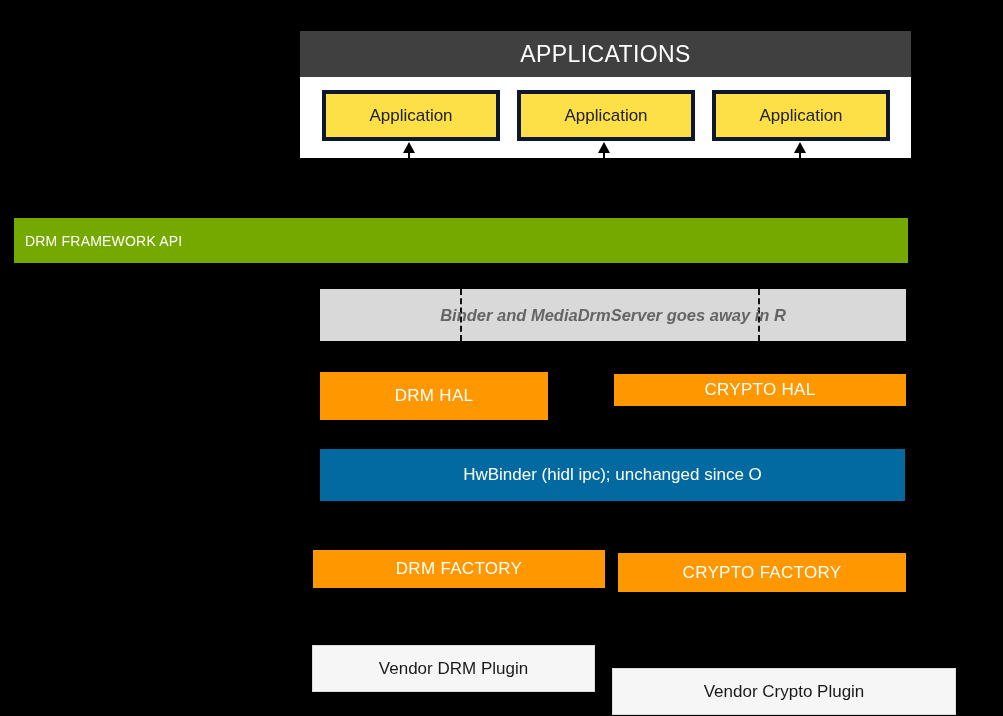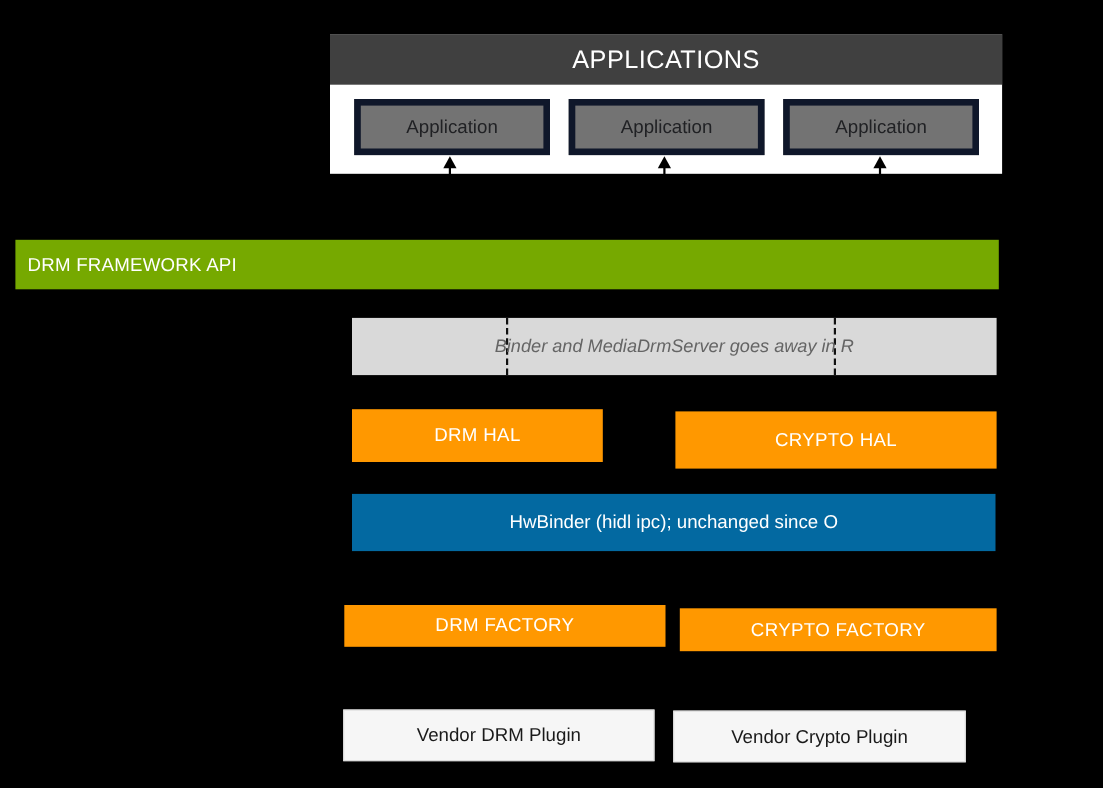--- a/index.html
+++ b/index.html
@@ -48,38 +48,38 @@
     height: 46px;
     background: #404040;
     display: flex;
     align-items: center;
     justify-content: center;
     color: #ffffff;
     font-size: 23px;
     letter-spacing: 0.4px;
   }
   .app-box {
-    background: #737373;
-    border: 6px solid #0f172a;
+    background: #fde047;
+    border: 4px solid #0f172a;
     color: #202124;
     font-size: 17px;
   }
 
   
   .framework-bar {
     position: absolute;
     left: 14px;
     top: 218px;
     width: 894px;
     height: 45px;
     background: #76a900;
     display: flex;
     align-items: center;
     color: #ffffff;
-    font-size: 17px;
+    font-size: 14px;
     padding-left: 11px;
     box-sizing: border-box;
     letter-spacing: 0.2px;
   }
 
   
   .binder-band {
     position: absolute;
     left: 320px;
     top: 289px;
@@ -94,20 +94,21 @@
     top: 0;
     width: 100%;
     height: 100%;
     display: flex;
     align-items: center;
     justify-content: center;
     font-style: italic;
     font-size: 16.5px;
     color: #656565;
     z-index: 2;
+    font-weight: bold;
   }
   .dash-line {
     position: absolute;
     top: 0;
     width: 0;
     height: 100%;
     border-left: 2px dashed #111111;
     z-index: 1;
   }
 
@@ -202,37 +203,37 @@
   <div class="binder-band">
     <div class="dash-line" style="left:140px;"></div>
     <div class="dash-line" style="left:438px;"></div>
     <div class="binder-label">Binder and MediaDrmServer  goes away in R</div>
   </div>
 
   <div class="box orange" style="left:320px; top:372px; width:228px; height:48px;">
     <span>DRM HAL</span>
   </div>
 
-  <div class="box orange" style="left:614px; top:374px; width:292px; height:52px;">
+  <div class="box orange" style="left:614px; top:374px; width:292px; height:32px;">
     <span>CRYPTO HAL</span>
   </div>
 
   <div class="box hwbinder" style="left:320px; top:449px; width:585px; height:52px;">
     <span>HwBinder (hidl ipc); unchanged since O</span>
   </div>
 
   <div class="box orange" style="left:313px; top:550px; width:292px; height:38px;">
     <span>DRM FACTORY</span>
   </div>
 
   <div class="box vendor" style="left:312px; top:645px; width:283px; height:47px;">
     <span>Vendor DRM Plugin</span>
   </div>
 
   <div class="box orange" style="left:618px; top:553px; width:288px; height:39px;">
     <span>CRYPTO FACTORY</span>
   </div>
 
-  <div class="box vendor" style="left:612px; top:646px; width:266px; height:47px;">
+  <div class="box vendor" style="left:612px; top:668px; width:344px; height:47px;">
     <span>Vendor Crypto Plugin</span>
   </div>
 
 </div>
 
 </body></html>

